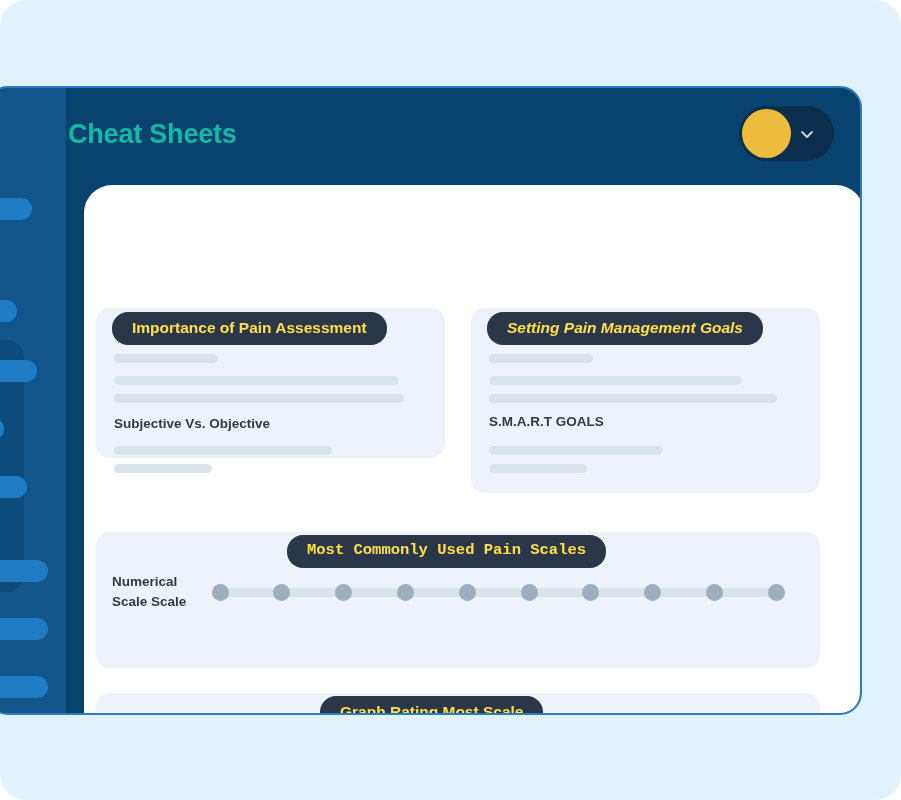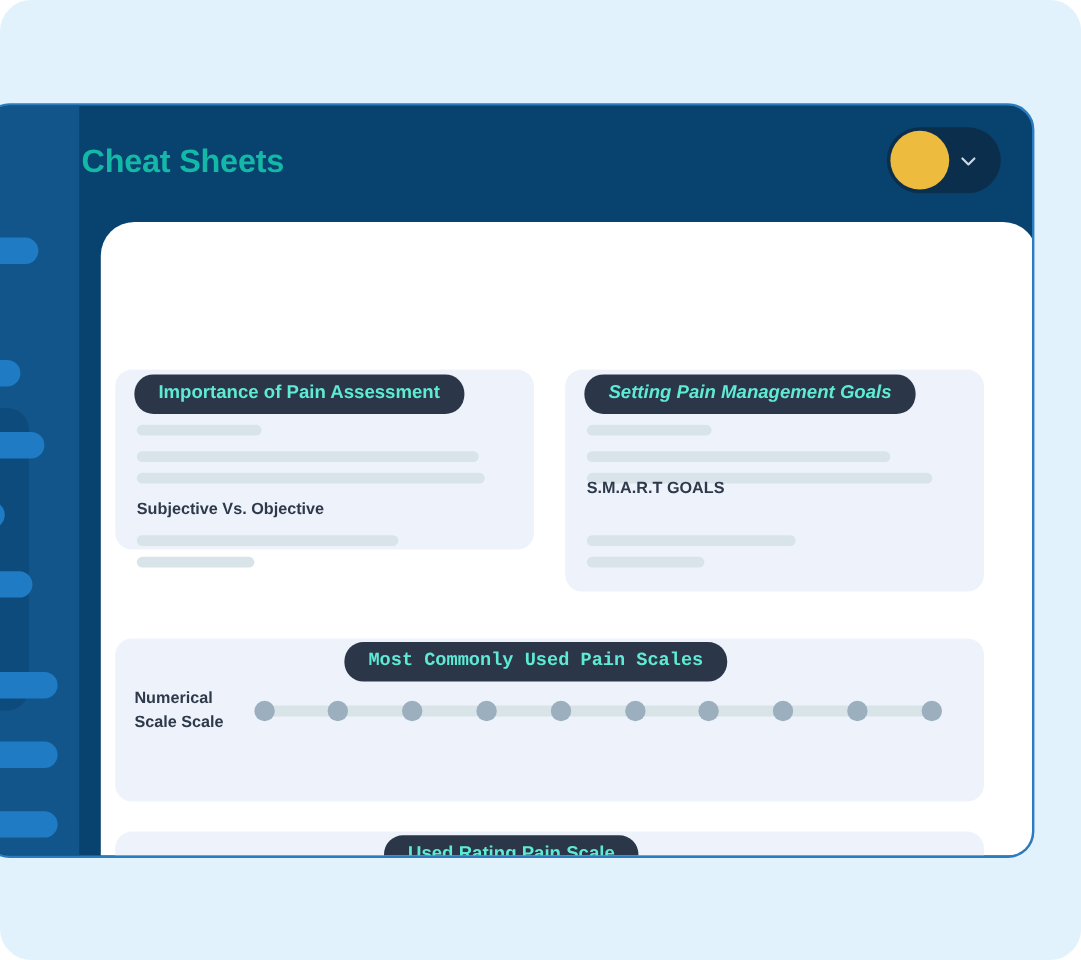--- a/index.html
+++ b/index.html
@@ -137,21 +137,21 @@
 
   
   .card {
     position: absolute;
     background: #eef3fb;
     border-radius: 14px;
   }
   .card-pill {
     position: absolute;
     background: #2b3648;
-    color: #5eead4;
+    color: #fde047;
     font-size: 15.5px;
     font-weight: bold;
     border-radius: 16px;
     padding: 8px 20px 9px 20px;
     white-space: nowrap;
     line-height: 1;
   }
   .skel {
     position: absolute;
     height: 9px;
@@ -239,21 +239,21 @@
           <div class="skel" style="left:18px; top:156px; width:98px;"></div>
         </div>
         <div class="card-pill" style="left:28px; top:127px;">Importance of Pain Assessment</div>
 
         <div class="card" style="left:387px; top:123px; width:349px; height:185px;">
 
           <div class="skel" style="left:18px; top:46px; width:104px;"></div>
           <div class="skel" style="left:18px; top:68px; width:253px;"></div>
           <div class="skel" style="left:18px; top:86px; width:288px;"></div>
 
-          <div class="sub-head" style="left:18px; top:91px;">S.M.A.R.T GOALS</div>
+          <div class="sub-head" style="left:18px; top:106px;">S.M.A.R.T GOALS</div>
 
           <div class="skel" style="left:18px; top:138px; width:174px;"></div>
           <div class="skel" style="left:18px; top:156px; width:98px;"></div>
         </div>
         <div class="card-pill" style="left:403px; top:127px;font-style:italic;">Setting Pain Management Goals</div>
 
         <div class="card" style="left:12px; top:347px; width:724px; height:136px;">
 
           <div class="scale-side-label" style="left:16px; top:40px;">
             <span>Numerical</span><br>
@@ -278,19 +278,19 @@
         <div class="card" style="left:12px; top:508px; width:724px; height:110px;">
 
           
           
           
           
           
 
           
         </div>
-        <div class="card-pill" style="left:236px; top:511px;">Used Rating Pain Scale</div>
+        <div class="card-pill" style="left:236px; top:511px;">Graph Rating Most Scale</div>
 
       </div>
     </div>
 
   </div>
 </div>
 
 </body></html>

